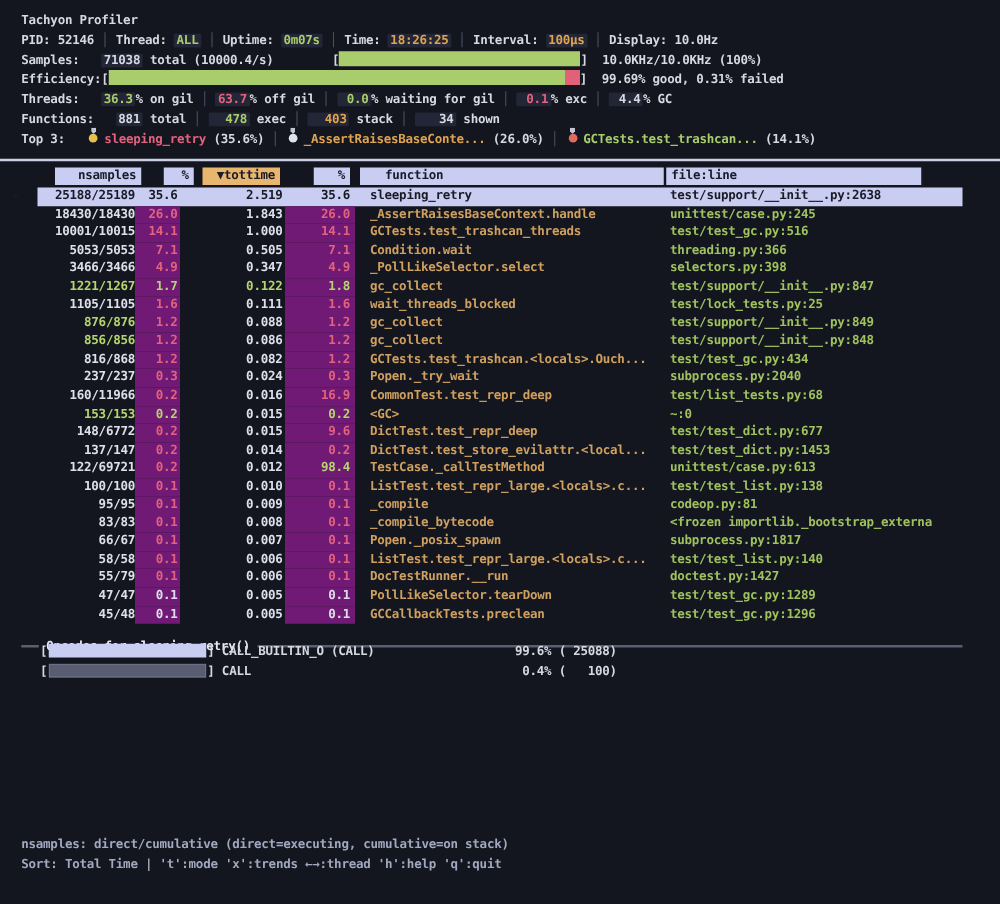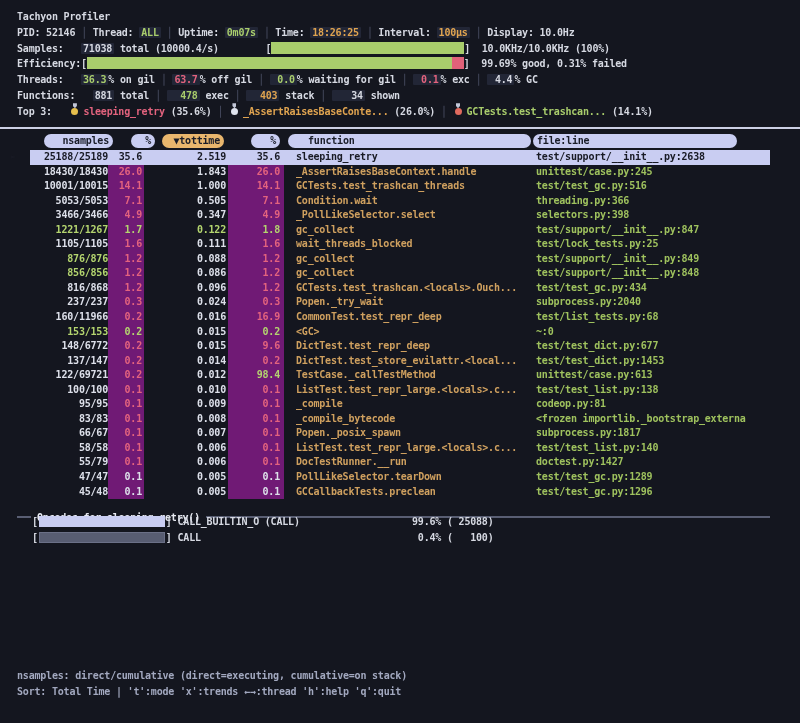--- a/index.html
+++ b/index.html
@@ -26,21 +26,21 @@
   .medal{display:inline-block;width:7px;height:7px;border-radius:50%;position:relative;margin:0 5px 0 2px;top:0px;}
   .medal::before{content:"";position:absolute;left:1.5px;top:-4.5px;width:4px;height:5px;background:#c2c7d8;
     clip-path:polygon(0 0,100% 0,100% 55%,50% 100%,0 55%);}
   .medal-gold{background:#e6bf4d;}
   .medal-silver{background:#dfe3ee;}
   .medal-bronze{background:#e06a5e;}
   
   .topsep{position:absolute;top:127px;left:0;right:0;height:2px;background:#ccd0e4;}
   
   .thead{position:absolute;top:134px;left:0;right:0;height:14px;}
-  .colchip{position:absolute;top:0;height:14px;line-height:14px;background:#c9cdf2;color:#191c28;white-space:pre;overflow:hidden;border-radius:7px;}
+  .colchip{position:absolute;top:0;height:14px;line-height:14px;background:#c9cdf2;color:#191c28;white-space:pre;overflow:hidden;}
   .colchip.accent{background:#e9b66d;}
   .colchip.r{text-align:right;padding-right:4px;box-sizing:border-box;}
   .colchip.l{text-align:left;padding-left:4px;box-sizing:border-box;}
   
   .rows{position:absolute;top:150px;left:0;right:0;}
   .trow{display:flex;margin-left:30px;width:740px;height:14.55px;line-height:14.55px;position:relative;align-items:stretch;}
   .trow span{white-space:pre;overflow:hidden;display:block;}
   .cell-ns{width:78px;text-align:right;}
   .cell-p1{width:36px;text-align:right;padding-right:2px;box-sizing:border-box;}
   .cell-tot{width:84px;text-align:right;padding-right:2px;box-sizing:border-box;}
@@ -174,21 +174,21 @@
         <span class="cell-p1 c-pink shade">1.2</span>
         <span class="cell-tot c-w">0.086</span>
         <span class="cell-p2 c-pink shade">1.2</span>
         <span class="cell-gap "></span>
         <span class="cell-fn ">gc_collect</span>
         <span class="cell-fl ">test/support/__init__.py:848</span>
       </div>
       <div class="trow">
         <span class="cell-ns c-w">816/868</span>
         <span class="cell-p1 c-pink shade">1.2</span>
-        <span class="cell-tot c-w">0.096</span>
+        <span class="cell-tot c-w">0.082</span>
         <span class="cell-p2 c-pink shade">1.2</span>
         <span class="cell-gap "></span>
         <span class="cell-fn ">GCTests.test_trashcan.&lt;locals&gt;.Ouch...</span>
         <span class="cell-fl ">test/test_gc.py:434</span>
       </div>
       <div class="trow">
         <span class="cell-ns c-w">237/237</span>
         <span class="cell-p1 c-pink shade">0.3</span>
         <span class="cell-tot c-w">0.024</span>
         <span class="cell-p2 c-pink shade">0.3</span>

